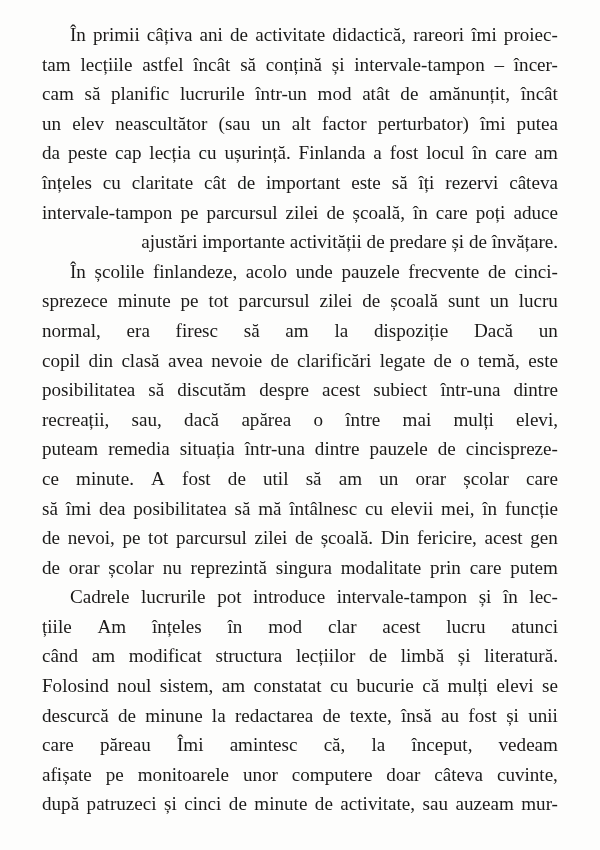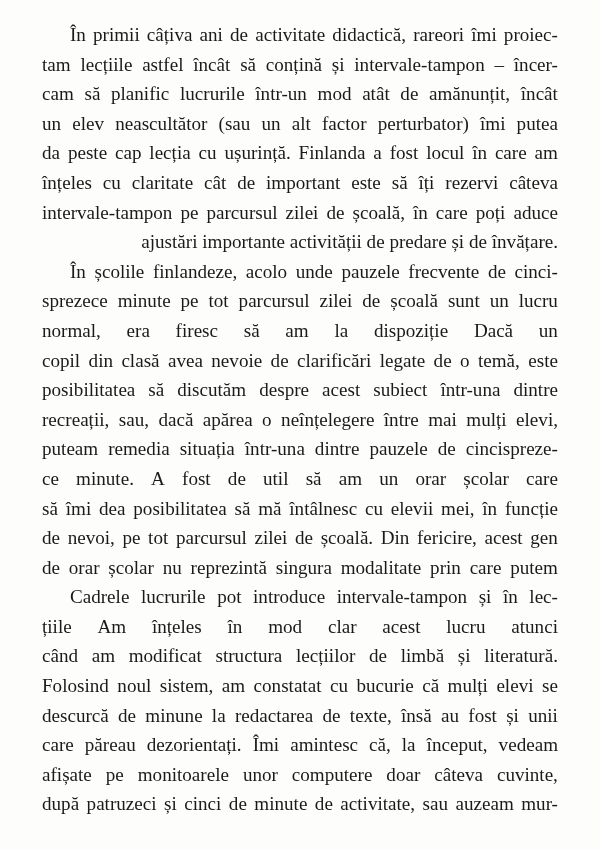--- a/index.html
+++ b/index.html
@@ -62,28 +62,28 @@
       <div class="line justify"><span class="w">un</span><span class="w">elev</span><span class="w">neascultător</span><span class="w">(sau</span><span class="w">un</span><span class="w">alt</span><span class="w">factor</span><span class="w">perturbator)</span><span class="w">îmi</span><span class="w">putea</span></div>
       <div class="line justify"><span class="w">da</span><span class="w">peste</span><span class="w">cap</span><span class="w">lecția</span><span class="w">cu</span><span class="w">ușurință.</span><span class="w">Finlanda</span><span class="w">a</span><span class="w">fost</span><span class="w">locul</span><span class="w">în</span><span class="w">care</span><span class="w">am</span></div>
       <div class="line justify"><span class="w">înțeles</span><span class="w">cu</span><span class="w">claritate</span><span class="w">cât</span><span class="w">de</span><span class="w">important</span><span class="w">este</span><span class="w">să</span><span class="w">îți</span><span class="w">rezervi</span><span class="w">câteva</span></div>
       <div class="line justify"><span class="w">intervale-tampon</span><span class="w">pe</span><span class="w">parcursul</span><span class="w">zilei</span><span class="w">de</span><span class="w">școală,</span><span class="w">în</span><span class="w">care</span><span class="w">poți</span><span class="w">aduce</span></div>
       <div class="line flush"><span class="w">ajustări importante activității de predare și de învățare.</span></div>
       <div class="line justify indent"><span class="w">În</span><span class="w">școlile</span><span class="w">finlandeze,</span><span class="w">acolo</span><span class="w">unde</span><span class="w">pauzele</span><span class="w">frecvente</span><span class="w">de</span><span class="w">cinci-</span></div>
       <div class="line justify"><span class="w">sprezece</span><span class="w">minute</span><span class="w">pe</span><span class="w">tot</span><span class="w">parcursul</span><span class="w">zilei</span><span class="w">de</span><span class="w">școală</span><span class="w">sunt</span><span class="w">un</span><span class="w">lucru</span></div>
       <div class="line justify"><span class="w">normal,</span><span class="w">era</span><span class="w">firesc</span><span class="w">să</span><span class="w">am</span><span class="w">la</span><span class="w">dispoziție</span><span class="w">Dacă</span><span class="w">un</span></div>
       <div class="line justify"><span class="w">copil</span><span class="w">din</span><span class="w">clasă</span><span class="w">avea</span><span class="w">nevoie</span><span class="w">de</span><span class="w">clarificări</span><span class="w">legate</span><span class="w">de</span><span class="w">o</span><span class="w">temă,</span><span class="w">este</span></div>
       <div class="line justify"><span class="w">posibilitatea</span><span class="w">să</span><span class="w">discutăm</span><span class="w">despre</span><span class="w">acest</span><span class="w">subiect</span><span class="w">într-una</span><span class="w">dintre</span></div>
-      <div class="line justify"><span class="w">recreații,</span><span class="w">sau,</span><span class="w">dacă</span><span class="w">apărea</span><span class="w">o</span><span class="w">neînțelegere</span><span class="w">între</span><span class="w">mai</span><span class="w">mulți</span><span class="w">elevi,</span></div>
+      <div class="line justify"><span class="w">recreații,</span><span class="w">sau,</span><span class="w">dacă</span><span class="w">apărea</span><span class="w">o</span><span class="w">între</span><span class="w">mai</span><span class="w">mulți</span><span class="w">elevi,</span></div>
       <div class="line justify"><span class="w">puteam</span><span class="w">remedia</span><span class="w">situația</span><span class="w">într-una</span><span class="w">dintre</span><span class="w">pauzele</span><span class="w">de</span><span class="w">cincispreze-</span></div>
       <div class="line justify"><span class="w">ce</span><span class="w">minute.</span><span class="w">A</span><span class="w">fost</span><span class="w">de</span><span class="w">util</span><span class="w">să</span><span class="w">am</span><span class="w">un</span><span class="w">orar</span><span class="w">școlar</span><span class="w">care</span></div>
       <div class="line justify"><span class="w">să</span><span class="w">îmi</span><span class="w">dea</span><span class="w">posibilitatea</span><span class="w">să</span><span class="w">mă</span><span class="w">întâlnesc</span><span class="w">cu</span><span class="w">elevii</span><span class="w">mei,</span><span class="w">în</span><span class="w">funcție</span></div>
       <div class="line justify"><span class="w">de</span><span class="w">nevoi,</span><span class="w">pe</span><span class="w">tot</span><span class="w">parcursul</span><span class="w">zilei</span><span class="w">de</span><span class="w">școală.</span><span class="w">Din</span><span class="w">fericire,</span><span class="w">acest</span><span class="w">gen</span></div>
       <div class="line justify"><span class="w">de</span><span class="w">orar</span><span class="w">școlar</span><span class="w">nu</span><span class="w">reprezintă</span><span class="w">singura</span><span class="w">modalitate</span><span class="w">prin</span><span class="w">care</span><span class="w">putem</span></div>
       <div class="line justify indent"><span class="w">Cadrele</span><span class="w">lucrurile</span><span class="w">pot</span><span class="w">introduce</span><span class="w">intervale-tampon</span><span class="w">și</span><span class="w">în</span><span class="w">lec-</span></div>
       <div class="line justify"><span class="w">țiile</span><span class="w">Am</span><span class="w">înțeles</span><span class="w">în</span><span class="w">mod</span><span class="w">clar</span><span class="w">acest</span><span class="w">lucru</span><span class="w">atunci</span></div>
       <div class="line justify"><span class="w">când</span><span class="w">am</span><span class="w">modificat</span><span class="w">structura</span><span class="w">lecțiilor</span><span class="w">de</span><span class="w">limbă</span><span class="w">și</span><span class="w">literatură.</span></div>
       <div class="line justify"><span class="w">Folosind</span><span class="w">noul</span><span class="w">sistem,</span><span class="w">am</span><span class="w">constatat</span><span class="w">cu</span><span class="w">bucurie</span><span class="w">că</span><span class="w">mulți</span><span class="w">elevi</span><span class="w">se</span></div>
       <div class="line justify"><span class="w">descurcă</span><span class="w">de</span><span class="w">minune</span><span class="w">la</span><span class="w">redactarea</span><span class="w">de</span><span class="w">texte,</span><span class="w">însă</span><span class="w">au</span><span class="w">fost</span><span class="w">și</span><span class="w">unii</span></div>
-      <div class="line justify"><span class="w">care</span><span class="w">păreau</span><span class="w">dezorientați.</span><span class="w">Îmi</span><span class="w">amintesc</span><span class="w">că,</span><span class="w">la</span><span class="w">început,</span><span class="w">vedeam</span></div>
+      <div class="line justify"><span class="w">care</span><span class="w">păreau</span><span class="w">Îmi</span><span class="w">amintesc</span><span class="w">că,</span><span class="w">la</span><span class="w">început,</span><span class="w">vedeam</span></div>
       <div class="line justify"><span class="w">afișate</span><span class="w">pe</span><span class="w">monitoarele</span><span class="w">unor</span><span class="w">computere</span><span class="w">doar</span><span class="w">câteva</span><span class="w">cuvinte,</span></div>
       <div class="line justify"><span class="w">după</span><span class="w">patruzeci</span><span class="w">și</span><span class="w">cinci</span><span class="w">de</span><span class="w">minute</span><span class="w">de</span><span class="w">activitate,</span><span class="w">sau</span><span class="w">auzeam</span><span class="w">mur-</span></div>
     </div>
 </div>
 
 </body></html>

